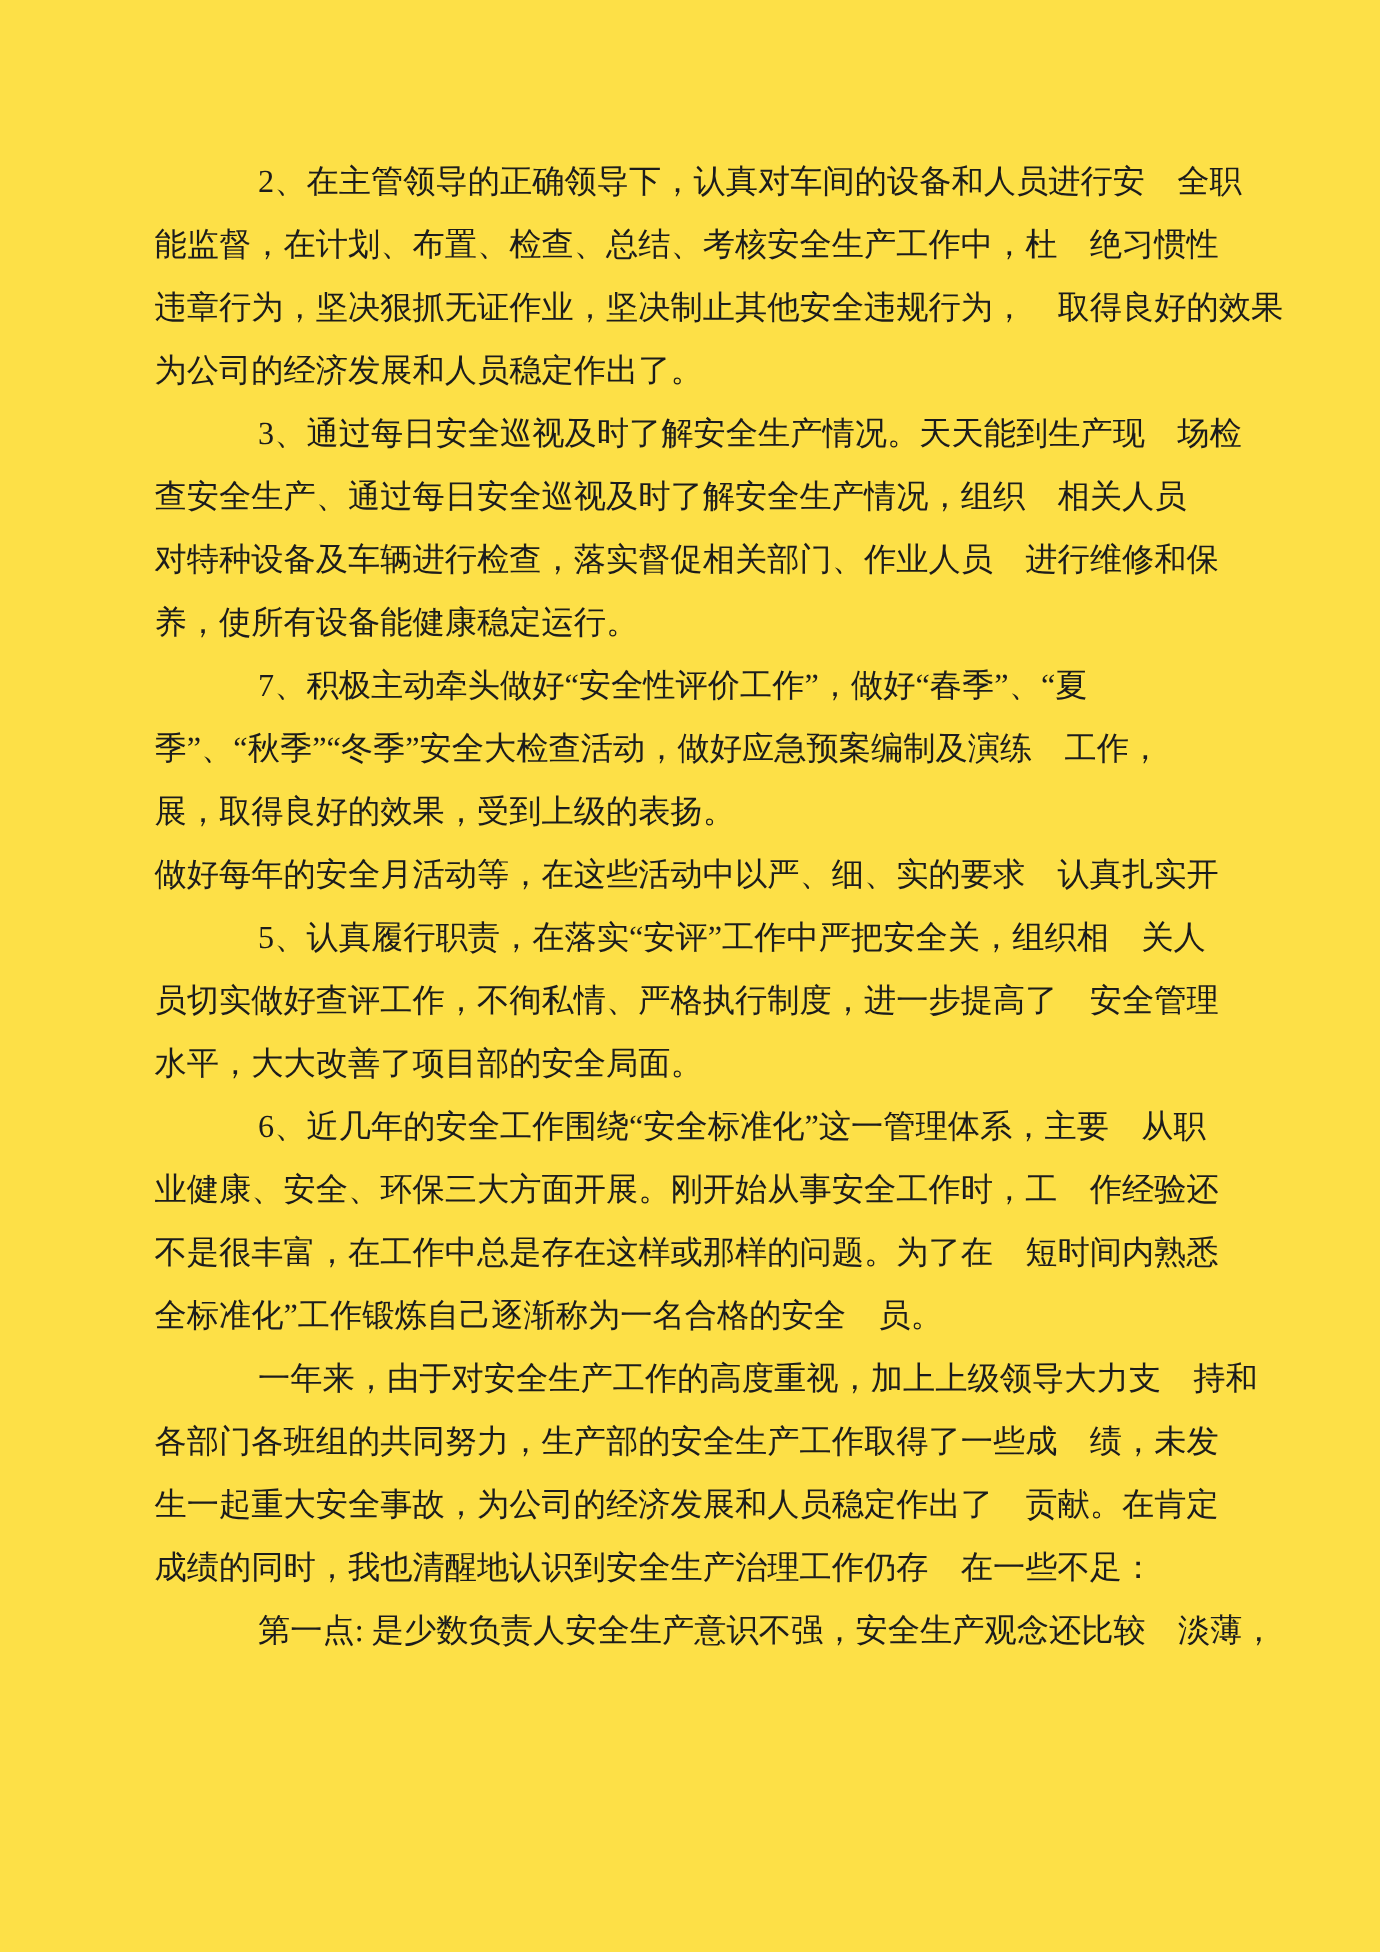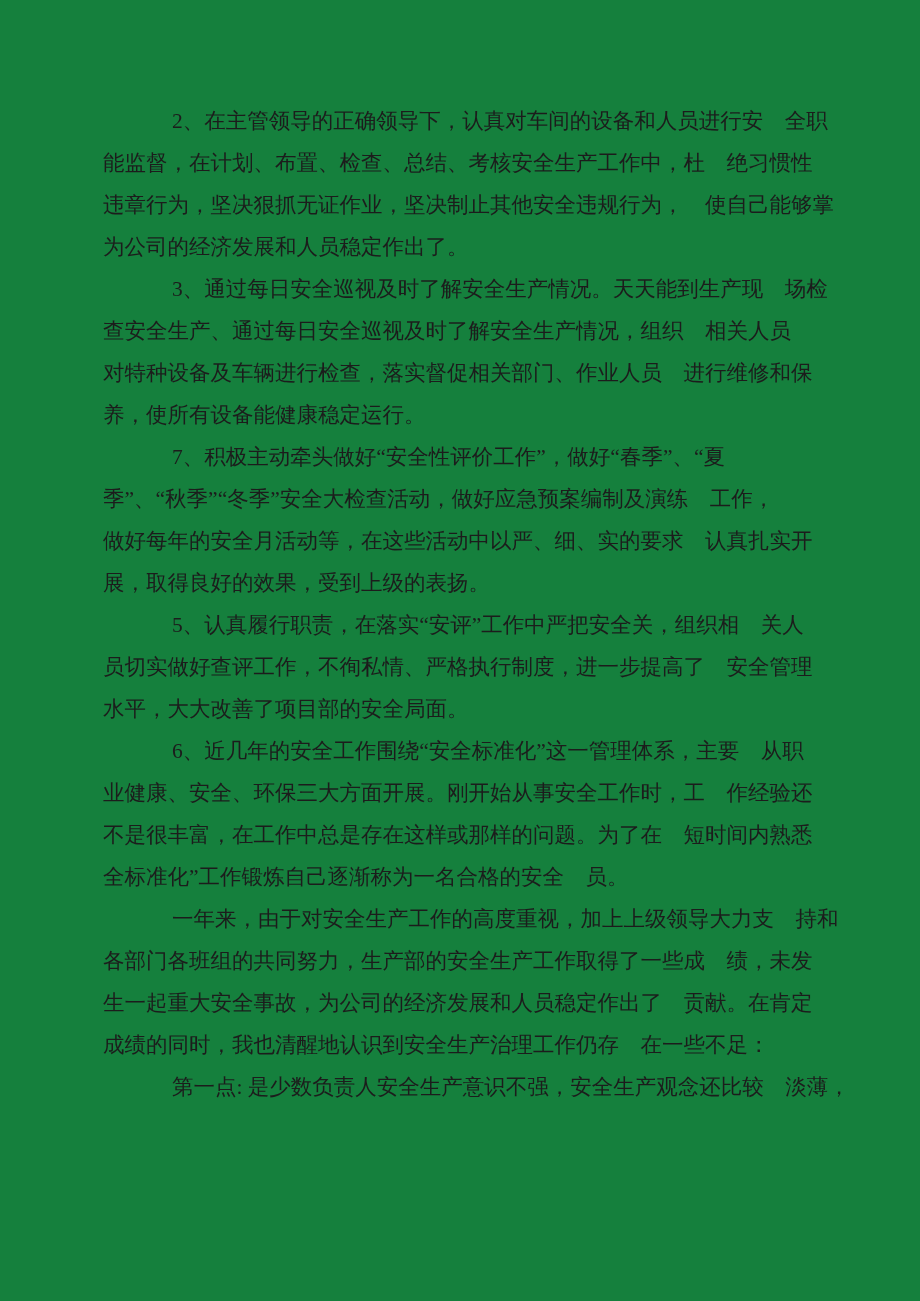--- a/index.html
+++ b/index.html
@@ -10,21 +10,21 @@
   body {
     width: 920px;
     height: 1301px;
     overflow: hidden;
   }
   .page {
     box-sizing: border-box;
     width: 920px;
     height: 1301px;
     padding: 100px 100px 0 103px;
-    background: #15803d;
+    background: #fde047;
     font-family: "Liberation Serif", "DejaVu Serif", serif;
     font-size: 21.5px;
     line-height: 42px;
     color: #1c1c1c;
   }
   .paragraph {
     margin: 0;
     padding: 0;
   }
   .line {
@@ -36,34 +36,34 @@
     padding-left: 69px;
   }
 </style>
 </head>
 <body>
 
 <main class="page">
     <div class="paragraph">
       <div class="line first">2、在主管领导的正确领导下，认真对车间的设备和人员进行安　全职</div>
       <div class="line">能监督，在计划、布置、检查、总结、考核安全生产工作中，杜　绝习惯性</div>
-      <div class="line">违章行为，坚决狠抓无证作业，坚决制止其他安全违规行为，　使自己能够掌</div>
+      <div class="line">违章行为，坚决狠抓无证作业，坚决制止其他安全违规行为，　取得良好的效果</div>
       <div class="line">为公司的经济发展和人员稳定作出了。</div>
     </div>
     <div class="paragraph">
       <div class="line first">3、通过每日安全巡视及时了解安全生产情况。天天能到生产现　场检</div>
       <div class="line">查安全生产、通过每日安全巡视及时了解安全生产情况，组织　相关人员</div>
       <div class="line">对特种设备及车辆进行检查，落实督促相关部门、作业人员　进行维修和保</div>
       <div class="line">养，使所有设备能健康稳定运行。</div>
     </div>
     <div class="paragraph">
       <div class="line first">7、积极主动牵头做好“安全性评价工作”，做好“春季”、“夏</div>
       <div class="line">季”、“秋季”“冬季”安全大检查活动，做好应急预案编制及演练　工作，</div>
+      <div class="line">展，取得良好的效果，受到上级的表扬。</div>
       <div class="line">做好每年的安全月活动等，在这些活动中以严、细、实的要求　认真扎实开</div>
-      <div class="line">展，取得良好的效果，受到上级的表扬。</div>
     </div>
     <div class="paragraph">
       <div class="line first">5、认真履行职责，在落实“安评”工作中严把安全关，组织相　关人</div>
       <div class="line">员切实做好查评工作，不徇私情、严格执行制度，进一步提高了　安全管理</div>
       <div class="line">水平，大大改善了项目部的安全局面。</div>
     </div>
     <div class="paragraph">
       <div class="line first">6、近几年的安全工作围绕“安全标准化”这一管理体系，主要　从职</div>
       <div class="line">业健康、安全、环保三大方面开展。刚开始从事安全工作时，工　作经验还</div>
       <div class="line">不是很丰富，在工作中总是存在这样或那样的问题。为了在　短时间内熟悉</div>

